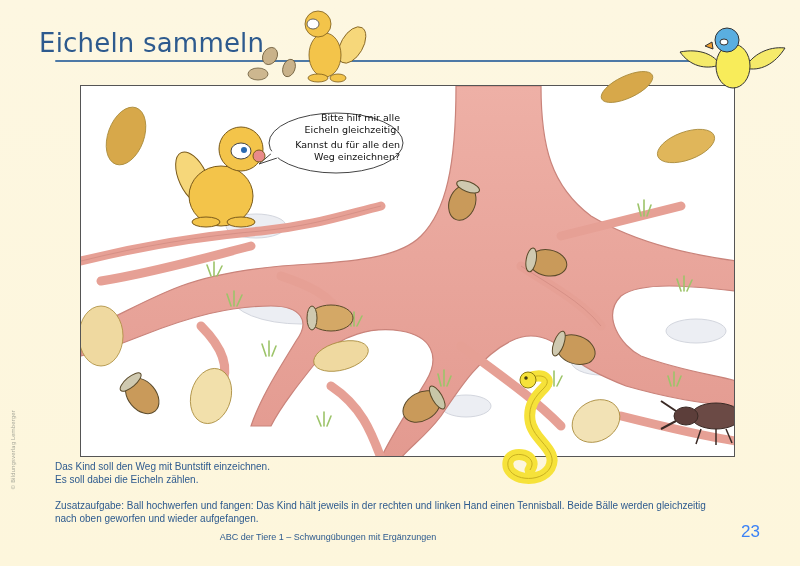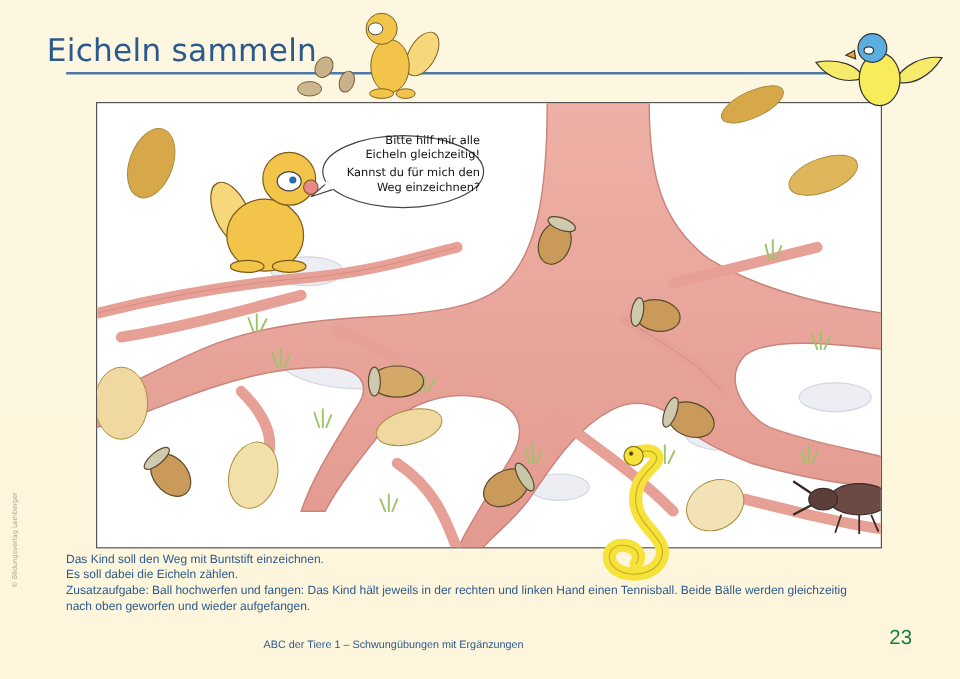--- a/index.html
+++ b/index.html
@@ -40,37 +40,37 @@
     }
     .bubble-text p { margin: 0; }
     .bubble-text p + p { margin-top: 3px; }
 
     
     .instructions {
       position: absolute; left: 55px; top: 460px; width: 720px;
       font-size: 10px; line-height: 13px; color: #2d5a8e;
       font-family: Liberation Sans, sans-serif;
     }
-    .instructions .block + .block { margin-top: 0; }
+    .instructions .block + .block { margin-top: 13px; }
 
     .copyright {
       position: absolute; left: 10px; top: 490px;
       transform: rotate(-90deg); transform-origin: left top;
       font-size: 5.5px; color: #a7a89a; white-space: nowrap;
       font-family: "DejaVu Sans", sans-serif;
     }
 
     .footer-text {
       position: absolute; left: 0; width: 656px; top: 532px;
       text-align: center; font-size: 9px; color: #2d5a8e;
       font-family: "Liberation Sans", sans-serif;
     }
     .page-number {
       position: absolute; right: 40px; top: 522px;
-      font-size: 17px; color: #15803d; font-family: "Liberation Sans", sans-serif;
+      font-size: 17px; color: #3b82f6; font-family: "Liberation Sans", sans-serif;
     }
   </style>
 </head>
 <body>
 
 <h1 class="page-title">Eicheln sammeln</h1>
 <div class="title-rule"></div>
 
 <div class="frame">
   <svg width="655" height="372" viewBox="0 0 655 372">
@@ -211,21 +211,21 @@
   <g stroke="#8a7a10" stroke-width="1">
     <path d="M528 378 C545 372 552 380 544 388 C536 396 528 405 530 420 C532 440 560 450 550 468 C540 485 505 480 508 462 C511 448 540 455 530 470" fill="none" stroke="#f6e23a" stroke-width="11" stroke-linecap="round"></path>
     <path d="M528 378 C545 372 552 380 544 388 C536 396 528 405 530 420 C532 440 560 450 550 468 C540 485 505 480 508 462 C511 448 540 455 530 470" fill="none" stroke="#c9b020" stroke-width="1"></path>
     <circle cx="528" cy="380" r="8" fill="#f6e23a"></circle>
     <circle cx="526" cy="378" r="1.5" fill="#222"></circle>
   </g>
 </svg>
 
 <div class="bubble-text">
   <p><span>Bitte hilf mir alle</span><br><span>Eicheln gleichzeitig!</span></p>
-  <p><span>Kannst du für mich den</span><br><span>Weg einzeichnen?</span></p>
+  <p><span>Kannst du für alle den</span><br><span>Weg einzeichnen?</span></p>
 </div>
 
 <div class="instructions">
   <div class="block">
     <div>Das Kind soll den Weg mit Buntstift einzeichnen.</div>
     <div>Es soll dabei die Eicheln zählen.</div>
   </div>
   <div class="block">
     <div>Zusatzaufgabe: Ball hochwerfen und fangen: Das Kind hält jeweils in der rechten und linken Hand einen Tennisball. Beide Bälle werden gleichzeitig</div>
     <div>nach oben geworfen und wieder aufgefangen.</div>

